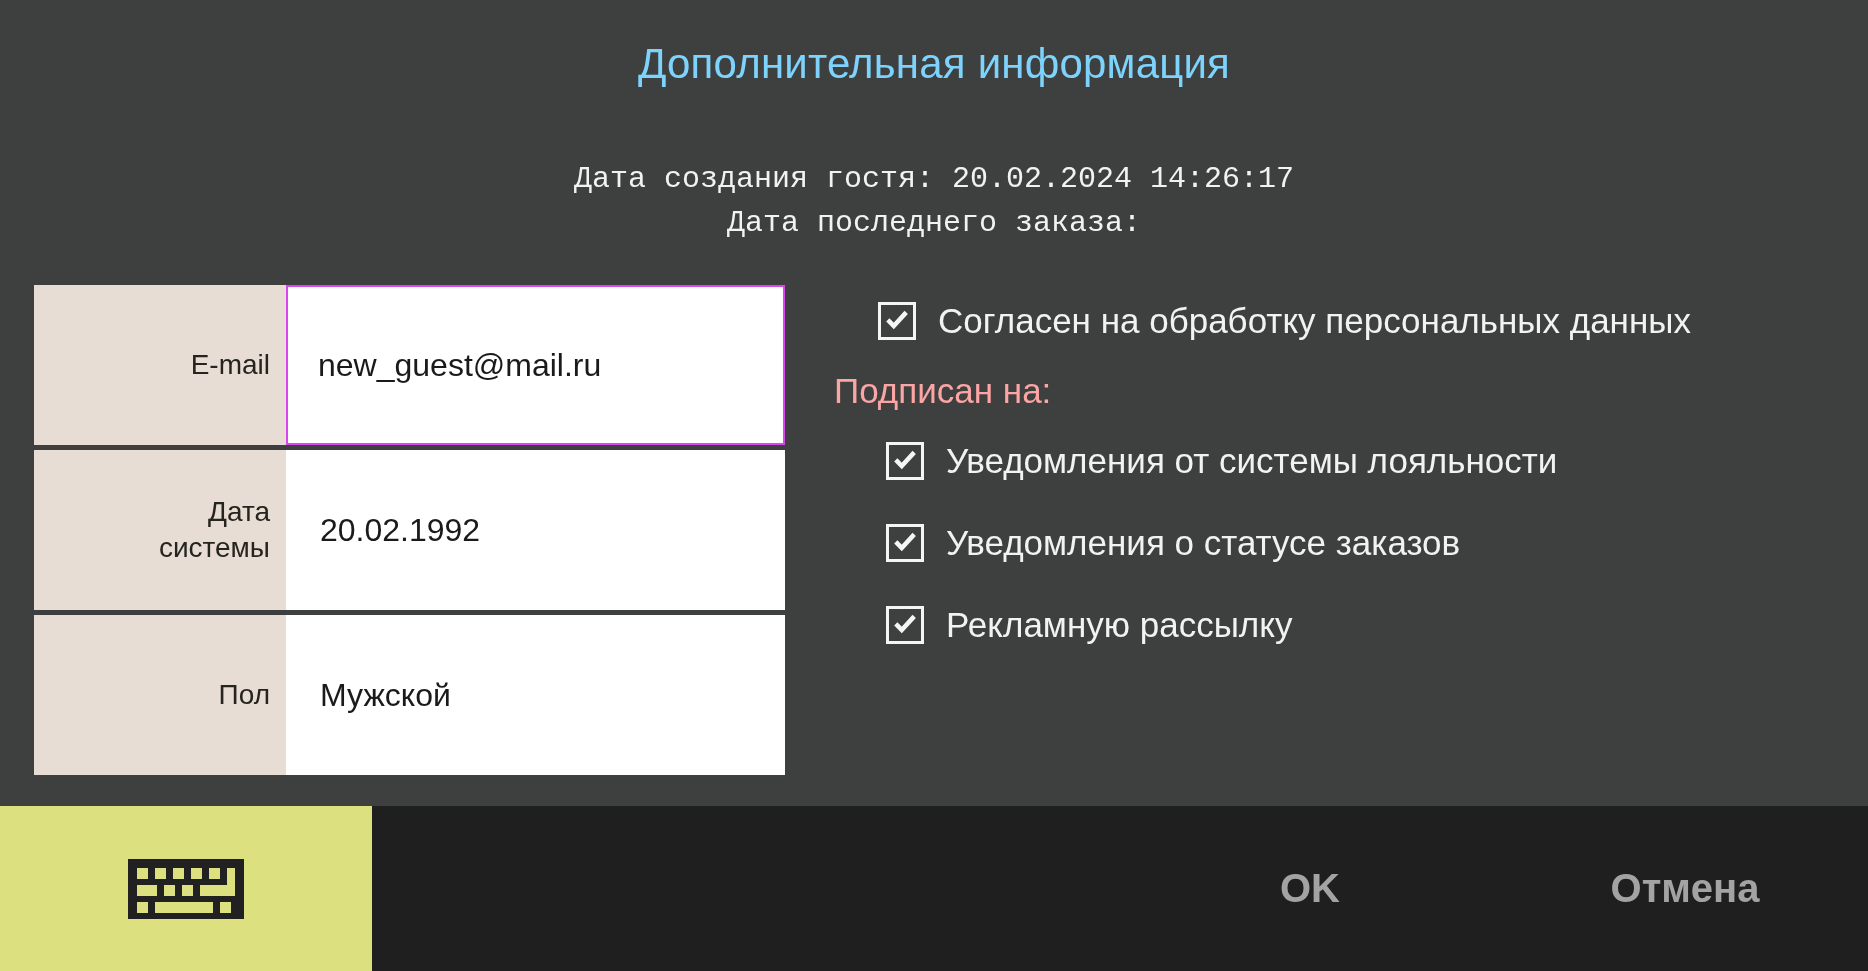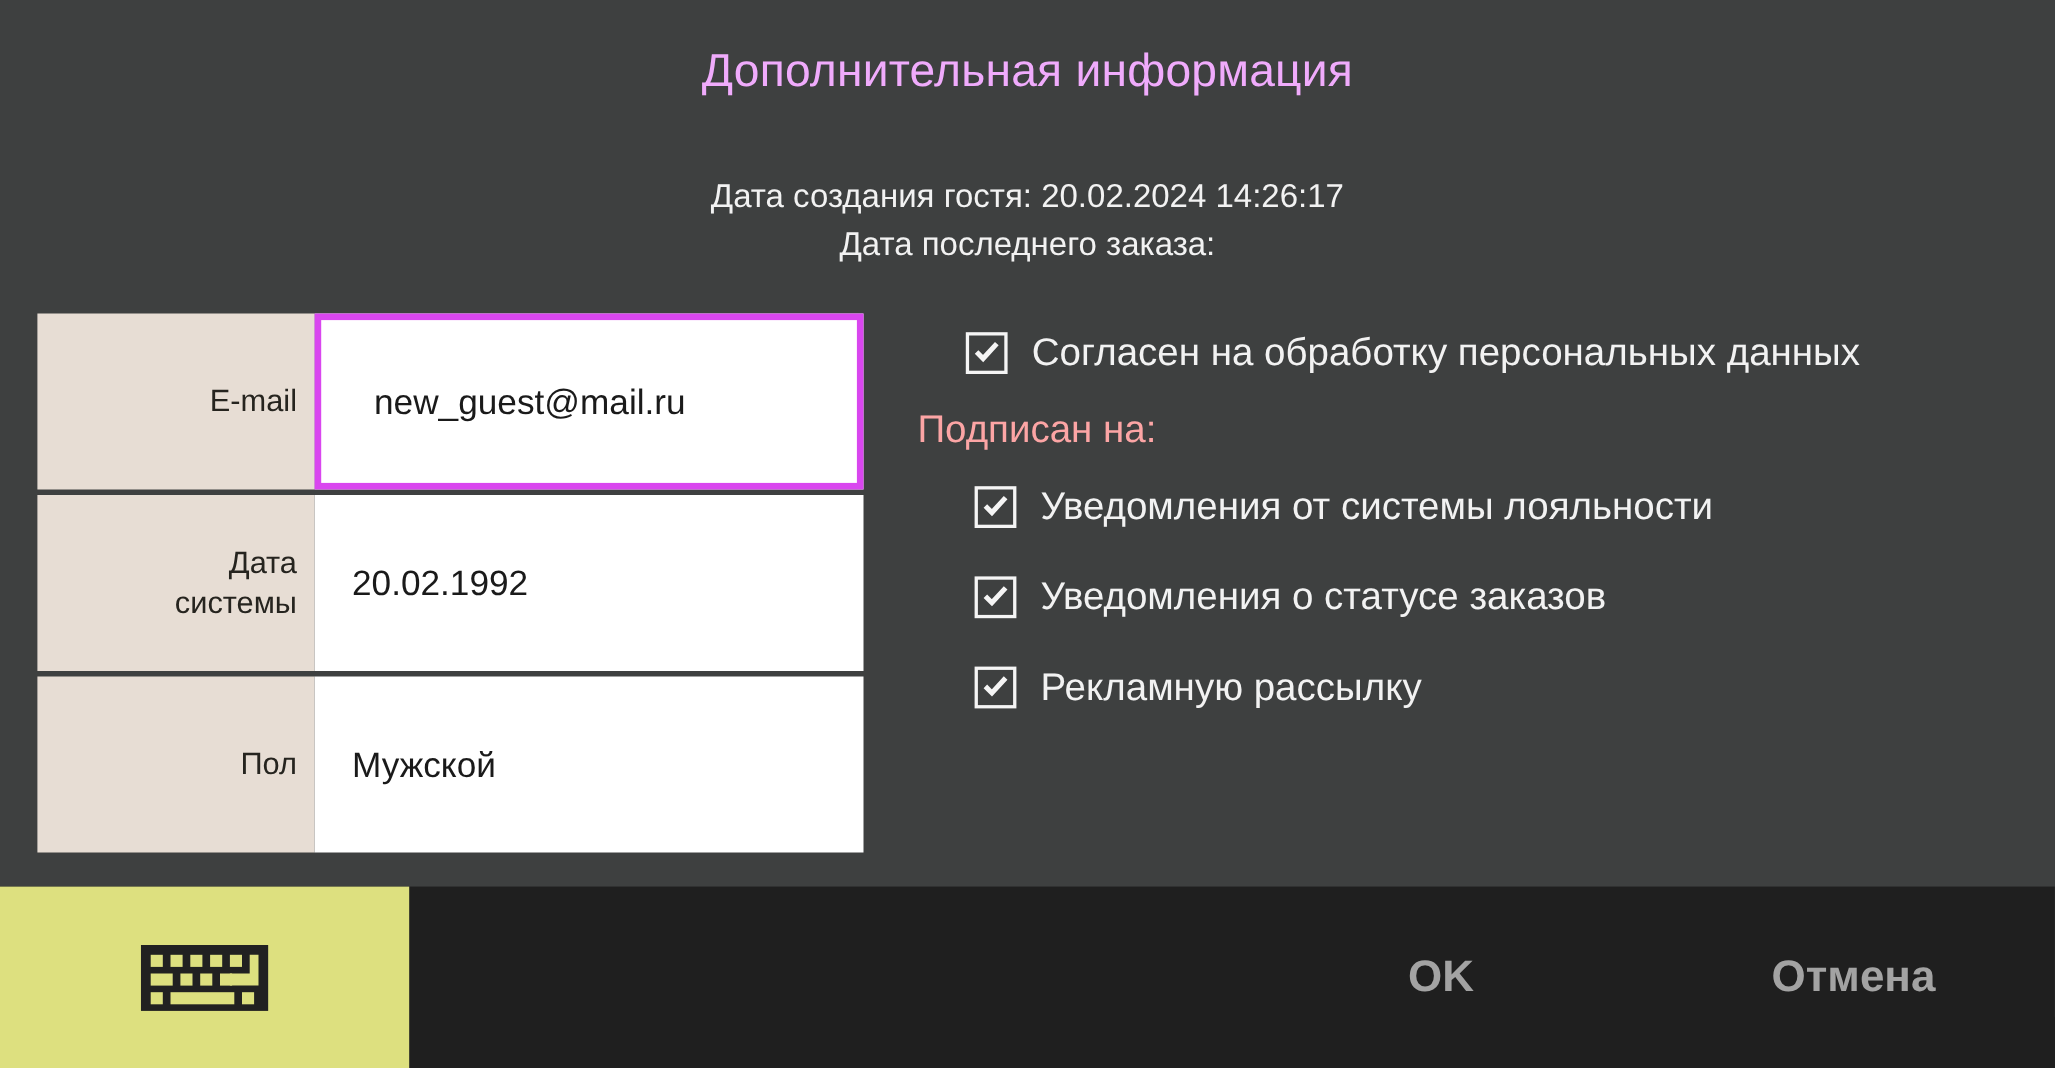--- a/index.html
+++ b/index.html
@@ -29,29 +29,30 @@
 
   #dialog-title {
     position: absolute;
     left: 0;
     top: 40px;
     width: 1868px;
     text-align: center;
     font-size: 42px;
     font-weight: 400;
     letter-spacing: 0.2px;
-    color: #f0abfc;
+    color: #7dd3fc;
   }
 
   #meta-block {
     position: absolute;
     left: 0;
     top: 157px;
     width: 1868px;
     text-align: center;
+    font-family: Liberation Mono, monospace;
   }
   .meta-line {
     font-size: 30px;
     line-height: 44px;
     color: #f2f2f2;
     white-space: pre;
   }
 
   
   #form-table {
@@ -90,23 +91,23 @@
     flex: 1 1 auto;
     background: #ffffff;
     color: #1a1a1a;
     display: flex;
     align-items: center;
     padding-left: 34px;
     box-sizing: border-box;
     font-size: 32px;
   }
   .cell-value.focused {
-    border: 6px solid #d946ef;
+    border: 2px solid #d946ef;
     box-shadow: inset 0 0 0 1px #ffffff;
-    padding-left: 48px;
+    padding-left: 30px;
   }
 
   
   #consent-block {
     position: absolute;
     left: 832px;
     top: 293px;
     width: 1000px;
   }
   .check-row {

